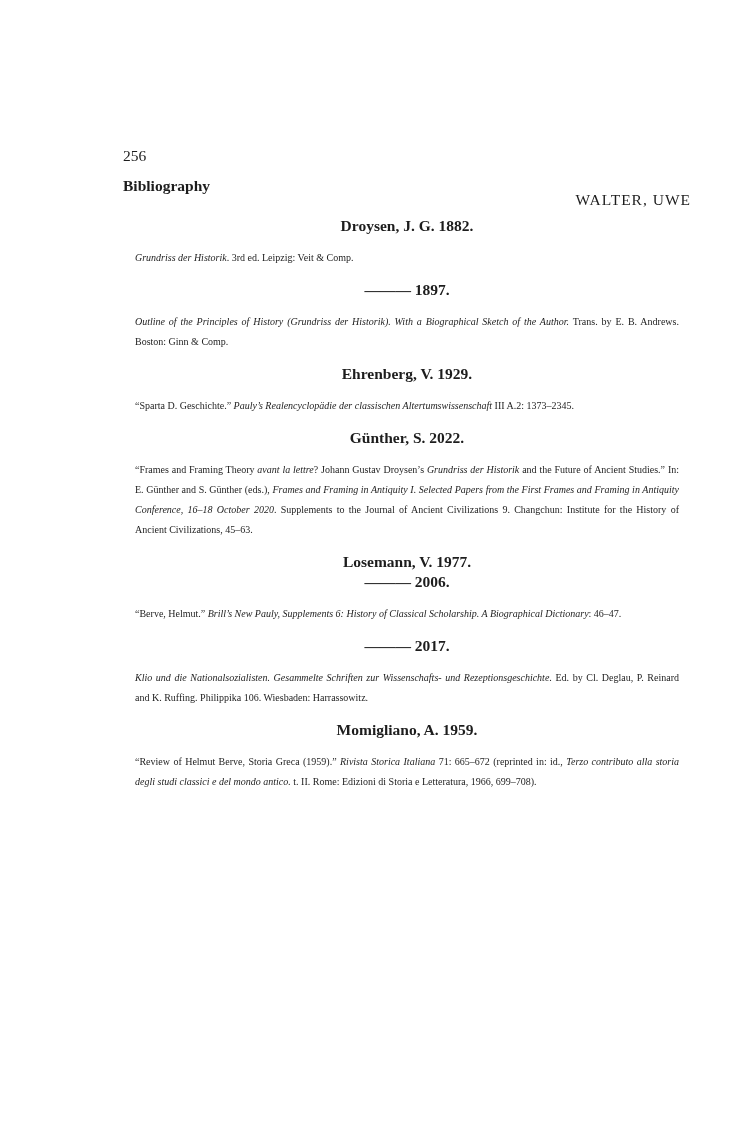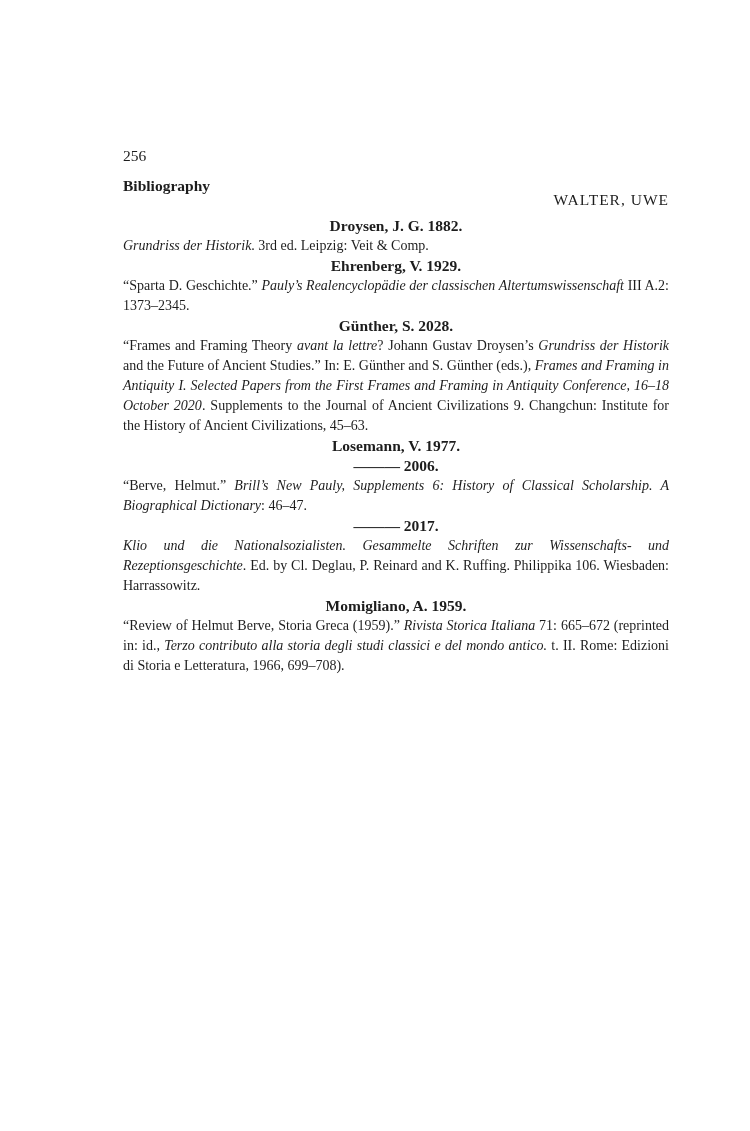--- a/index.html
+++ b/index.html
@@ -11,21 +11,21 @@
     width: 750px;
     height: 1131px;
     overflow: hidden;
     font-family: "Liberation Serif", "DejaVu Serif", serif;
     color: #1d1d1d;
   }
   .page {
     box-sizing: border-box;
     width: 750px;
     height: 1107px;
-    padding: 146px 81px 0 123px;
+    padding: 146px 59px 0 123px;
   }
   .running-header {
     position: relative;
     height: 20px;
     line-height: 20px;
     font-size: 15.5px;
   }
   .page-number {
     position: absolute;
     left: 0;
@@ -50,22 +50,22 @@
     margin-top: 20px;
   }
   .entry-heading {
     margin: 0;
     font-size: 15.5px;
     line-height: 20px;
     font-weight: bold;
     text-align: center;
   }
   .entry-body {
-    margin: 0;
-    font-size: 14px;
+    margin: 12px;
+    font-size: 10px;
     line-height: 20px;
     text-align: justify;
     hyphens: manual;
     -webkit-hyphens: manual;
   }
   .seg { font-style: normal; }
   .seg.italic { font-style: italic; }
 </style>
 </head>
 <body>
@@ -77,25 +77,29 @@
   </div>
 
   <p class="section-title">Bibliography</p>
 
   <div class="entries">
       <div class="entry">
         <p class="entry-heading">Droysen, J. G. 1882.</p>
         <p class="entry-body"><span class="seg italic">Grundriss der Historik</span><span class="seg">. 3rd ed. Leipzig: Veit &amp; Comp.</span></p>
       </div>
       <div class="entry">
+        <p class="entry-heading">——— 1897.</p>
+        <p class="entry-body"><span class="seg italic">Outline of the Principles of History (Grundriss der Historik). With a Biographical Sketch of the Author.</span><span class="seg"> Trans. by E. B. Andrews. Boston: Ginn &amp; Comp.</span></p>
+      </div>
+      <div class="entry">
         <p class="entry-heading">Ehrenberg, V. 1929.</p>
         <p class="entry-body"><span class="seg">“Sparta D. Geschichte.” </span><span class="seg italic">Pauly’s Realencyclopädie der classischen Altertums­wissenschaft</span><span class="seg"> III A.2: 1373–2345.</span></p>
       </div>
       <div class="entry">
-        <p class="entry-heading">Günther, S. 2028.</p>
+        <p class="entry-heading">Günther, S. 2022.</p>
         <p class="entry-body"><span class="seg">“Frames and Framing Theory </span><span class="seg italic">avant la lettre</span><span class="seg">? Johann Gustav Droysen’s </span><span class="seg italic">Grundriss der Historik</span><span class="seg"> and the Future of Ancient Studies.” In: E. Günther and S. Günther (eds.), </span><span class="seg italic">Frames and Framing in Antiquity I. Selected Papers from the First Frames and Framing in Antiquity Conference, 16–18 October 2020</span><span class="seg">. Supplements to the Journal of Ancient Civilizations 9. Changchun: Institute for the History of Ancient Civilizations, 45–63.</span></p>
       </div>
       <div class="entry">
         <p class="entry-heading">Losemann, V. 1977.</p>
       </div>
       <div class="entry">
         <p class="entry-heading">——— 2006.</p>
         <p class="entry-body"><span class="seg">“Berve, Helmut.” </span><span class="seg italic">Brill’s New Pauly, Supplements 6: History of Classical Scholarship. A Biographical Dictionary</span><span class="seg">: 46–47.</span></p>
       </div>
       <div class="entry">

